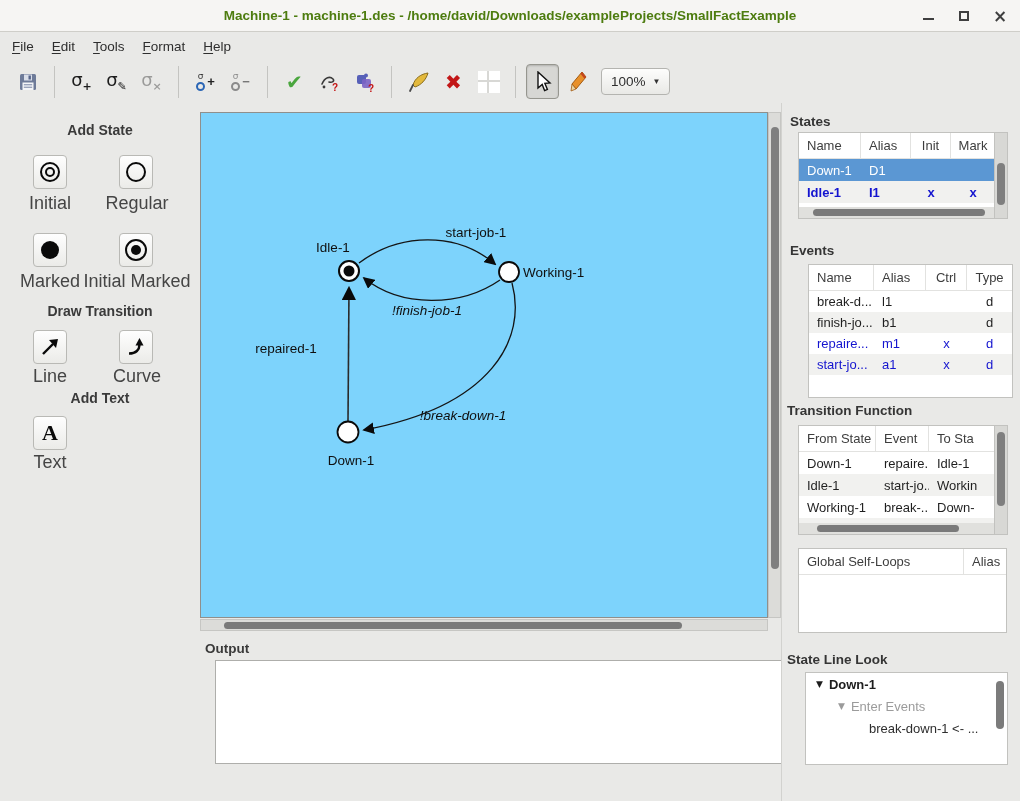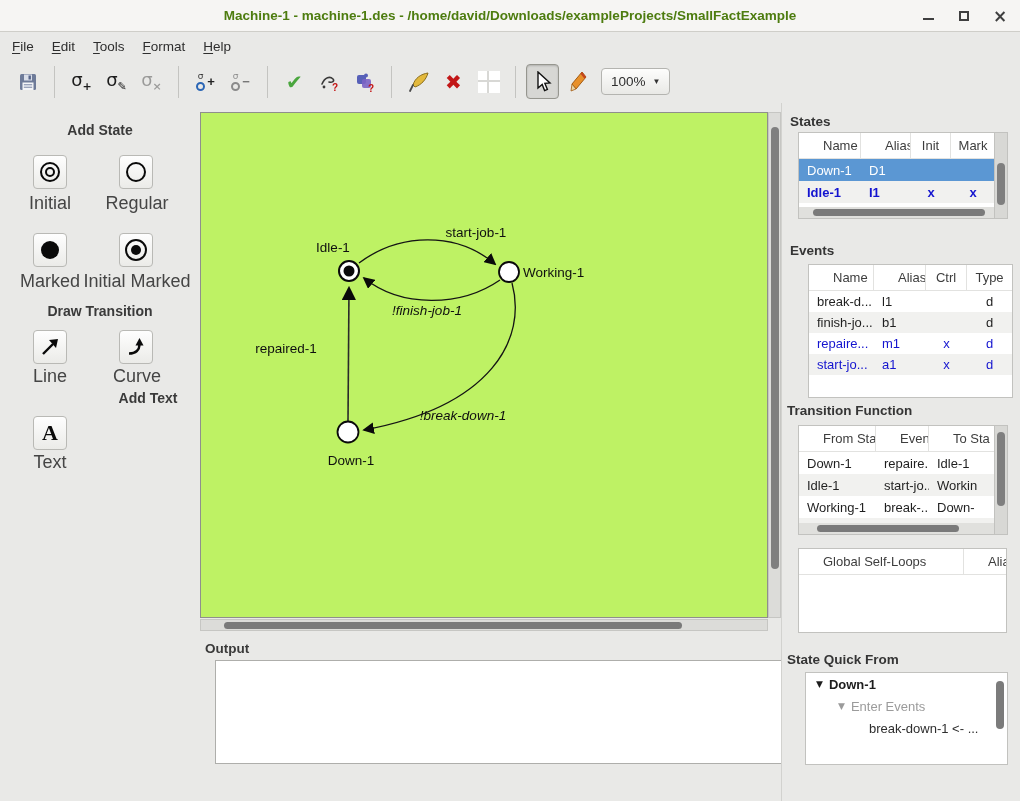--- a/index.html
+++ b/index.html
@@ -61,21 +61,21 @@
   .slabel { position:absolute; font-size:18px; color:#454545; transform:translateX(-50%); white-space:nowrap; }
   .ic-ring { width:20px; height:20px; border:2px solid #0a0a0a; border-radius:50%;
     display:flex; align-items:center; justify-content:center; }
   .ic-ring .inner-ring { width:10px; height:10px; border:2px solid #0a0a0a; border-radius:50%; }
   .ic-disc { width:18px; height:18px; background:#0a0a0a; border-radius:50%; }
   .ic-ring .inner-disc { width:10px; height:10px; background:#0a0a0a; border-radius:50%; }
   .ic-A { font-family:"Liberation Serif","DejaVu Serif",serif; font-weight:bold; font-size:22px; color:#0a0a0a; line-height:1; }
 
   
   .canvas { position:absolute; left:200px; top:112px; width:568px; height:506px;
-    background:#bef264; border:1px solid #8f8f8c; }
+    background:#7dd3fc; border:1px solid #8f8f8c; }
   .vsb-canvas { position:absolute; left:768px; top:112px; width:13px; height:506px;
     background:#dcdcd9; border:1px solid #c6c6c3; }
   .vsb-canvas .thumb { position:absolute; left:2px; width:8px; top:14px; height:442px;
     background:#7f7f7f; border-radius:4px; }
   .hsb-canvas { position:absolute; left:200px; top:619px; width:568px; height:12px;
     background:#dcdcd9; border:1px solid #c6c6c3; }
   .hsb-canvas .thumb { position:absolute; top:2px; height:7px; left:23px; width:458px;
     background:#7a7a7a; border-radius:3.5px; }
 
   
@@ -84,21 +84,21 @@
     background:#fff; border:1px solid #aeaeab; font-size:13px; overflow:auto; }
 
   
   .rightpanel { position:absolute; left:781px; top:103px; width:239px; height:698px;
     background:#e9e9e7; border-left:1px solid #d2d2cf; }
   .pan-label { position:absolute; font-weight:bold; font-size:13.5px; color:#353535; }
 
   .tbl { position:absolute; background:#fff; border:1px solid #c2c2bf; font-size:13px; color:#1f1f1f; overflow:hidden; }
   .hdr { display:grid; height:26px; border-bottom:1px solid #deded c; color:#3d3d3d; }
   .hdr > div { border-right:1px solid #e2e2e0; border-bottom:1px solid #e2e2e0;
-    display:flex; align-items:center; padding-left:24px; overflow:hidden; white-space:nowrap; }
+    display:flex; align-items:center; padding-left:8px; overflow:hidden; white-space:nowrap; }
   .hdr > div:last-child { border-right:none; }
   .hdr > div.hc { justify-content:center; padding-left:0; }
   .trow { display:grid; align-items:center; }
   .trow > div { padding-left:8px; overflow:hidden; white-space:nowrap; }
   .trow > div.cc { text-align:center; padding-left:0; }
   .trow.alt { background:#f1f1ef; }
   .trow.sel { background:#5b97d3; color:#fff; }
   .trow.blue { color:#1414cf; }
   .trow.bold { font-weight:bold; }
   .clip { overflow:hidden; }
@@ -268,21 +268,21 @@
   </div>
   <div class="sbtn" style="left:119px; top:330px;">
     <svg width="20" height="20" viewBox="0 0 20 20">
       <path d="M3,16.5 C10,16.5 13.5,13 13.5,7" fill="none" stroke="#0a0a0a" stroke-width="2.4"></path>
       <polygon points="13.5,1 9.5,8.5 17.5,8.5" fill="#0a0a0a"></polygon>
     </svg>
   </div>
   <div class="slabel" style="left:50px; top:366px;">Line</div>
   <div class="slabel" style="left:137px; top:366px;">Curve</div>
 
-  <div class="side-h" style="top:390px;margin-left:48px;">Add Text</div>
+  <div class="side-h" style="top:390px;">Add Text</div>
 
   <div class="sbtn" style="left:33px; top:416px;">
     <span class="ic-A">A</span>
   </div>
   <div class="slabel" style="left:50px; top:452px;">Text</div>
 </div>
 
 <div class="canvas">
   <svg width="566" height="504" viewBox="0 0 566 504">
     <defs>
@@ -442,21 +442,21 @@
   <div class="thumb" style="top:6px; height:74px;"></div>
 </div>
 
 <div class="tbl" style="left:798px; top:548px; width:209px; height:85px;">
   <div class="hdr" style="grid-template-columns:165px 45px;">
     <div>Global Self-Loops</div>
     <div>Alias</div>
   </div>
 </div>
 
-<div class="pan-label" style="left:787px; top:652px;">State Quick From</div>
+<div class="pan-label" style="left:787px; top:652px;">State Line Look</div>
 <div class="qlbox">
   <div class="qlrow bold" style="padding-left:10px;">
     <span class="tri">▼</span>
     <span>Down-1</span>
   </div>
   <div class="qlrow gray" style="padding-left:32px;">
     <span class="tri">▼</span>
     <span>Enter Events</span>
   </div>
   <div class="qlrow" style="padding-left:63px;">

